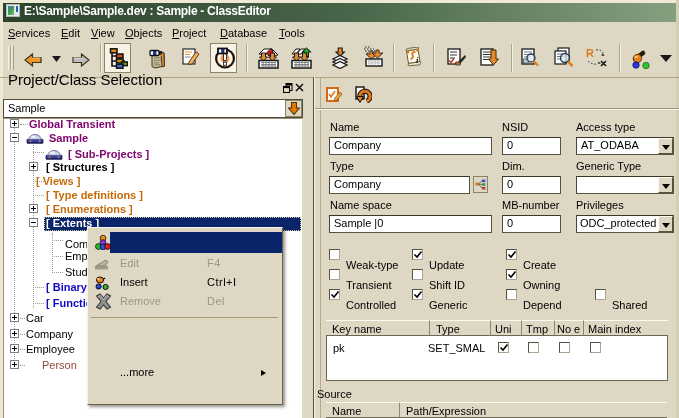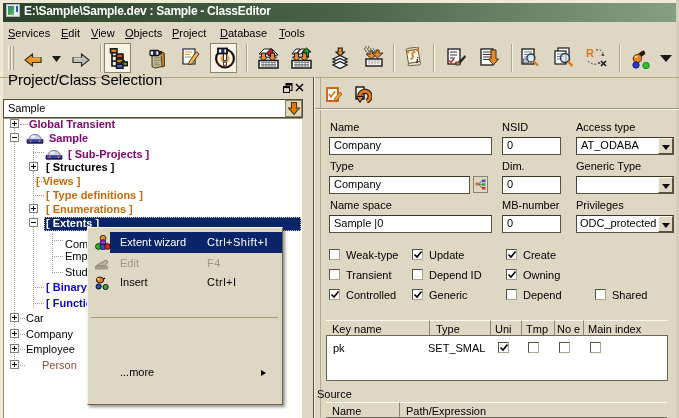--- a/index.html
+++ b/index.html
@@ -56,21 +56,21 @@
 
 #rpline1 { left:313px; top:77px; width:1px; height:341px; background:#55523f; }
 #rpline2 { left:314px; top:77px; width:1px; height:341px; background:#f4efdc; }
 #rpline3 { left:320px; top:78px; width:1px; height:340px; background:#b3ab8c; }
 #rphr { left:315px; top:108px; width:364px; height:2px; border-top:1px solid #9c987f; border-bottom:1px solid #f8f4e6; }
 .lbl { font-size:11px; white-space:nowrap; }
 .inp { position:absolute; background:#fff; border:1px solid #56533e; border-top-color:#3a3727; border-left-color:#4a4734; height:18px; font-size:11px; line-height:15px; padding-left:4px; white-space:nowrap; }
 .cbtn { position:absolute; width:15px; height:16px; background:#ddd7c4; border-top:1px solid #fdfaf0; border-left:1px solid #fdfaf0; border-right:1px solid #56533e; border-bottom:1px solid #56533e; }
 .cbtn:after { content:""; position:absolute; left:3px; top:6px; border-top:5px solid #000; border-left:4px solid transparent; border-right:4px solid transparent; }
 .chk { position:absolute; width:11px; height:11px; background:#fff; border:1px solid #55523f; border-right-color:#aaa591; border-bottom-color:#aaa591; }
-.chklbl { position:absolute; font-size:11px; white-space:nowrap; }
+.chklbl { position:absolute; font-size:11px; white-space:nowrap;margin-top:10px; }
 
 #ktable { left:326px; top:320px; width:342px; height:61px; background:#fff; border:1px solid #6b6754; }
 .th { position:absolute; top:0; height:16px; background:#ddd7c4; border-right:1px solid #8d8970; border-bottom:1px solid #6b6754; border-top:1px solid #fdfaf0; line-height:16px; padding-left:6px; font-size:11px; }
 #stable { left:326px; top:402px; width:341px; height:16px; background:#ddd7c4; border:1px solid #6b6754; }
 svg { position:absolute; z-index:5; }
 </style>
 </head>
 <body>
 
 <div class="abs" style="left:0;top:0;width:679px;height:3px;background:#efe9d6"></div>
@@ -444,21 +444,21 @@
       </svg>
       <span class="chklbl" style="left:429px;top:249px">Update</span>
 <span class="chk" style="left:506px;top:249px"></span>
       <svg style="left:507px;top:250px" width="10" height="10" viewBox="0 0 10 10">
         <path d="M1.5,4.5 L4,7 L8.5,1.5" stroke="#000" stroke-width="1.6" fill="none"></path>
       </svg>
       <span class="chklbl" style="left:523px;top:249px">Create</span>
 <span class="chk" style="left:329px;top:269px"></span>
       <span class="chklbl" style="left:346px;top:269px">Transient</span>
 <span class="chk" style="left:412px;top:269px"></span>
-      <span class="chklbl" style="left:429px;top:269px">Depend ID</span>
+      <span class="chklbl" style="left:429px;top:269px">Shift ID</span>
 <span class="chk" style="left:506px;top:269px"></span>
       <svg style="left:507px;top:270px" width="10" height="10" viewBox="0 0 10 10">
         <path d="M1.5,4.5 L4,7 L8.5,1.5" stroke="#000" stroke-width="1.6" fill="none"></path>
       </svg>
       <span class="chklbl" style="left:523px;top:269px">Owning</span>
 <span class="chk" style="left:329px;top:289px"></span>
       <svg style="left:330px;top:290px" width="10" height="10" viewBox="0 0 10 10">
         <path d="M1.5,4.5 L4,7 L8.5,1.5" stroke="#000" stroke-width="1.6" fill="none"></path>
       </svg>
       <span class="chklbl" style="left:346px;top:289px">Controlled</span>
@@ -501,22 +501,20 @@
 
 <div class="mrow" style="top:5px;height:21px;line-height:21px">
   <span style="position:absolute;left:22px;top:0;width:172px;height:21px;background:#0a246a"></span>
   <svg class="mico" width="16" height="15" viewBox="0 0 16 15">
         <circle cx="8" cy="3.2" r="2.9" fill="#e89018" stroke="#000" stroke-width="0.7"></circle>
         <circle cx="8" cy="7.6" r="2.9" fill="#9030d8" stroke="#000" stroke-width="0.7"></circle>
         <circle cx="3.4" cy="11.5" r="2.9" fill="#28b828" stroke="#000" stroke-width="0.7"></circle>
         <circle cx="8" cy="12" r="2.9" fill="#2850e0" stroke="#000" stroke-width="0.7"></circle>
         <circle cx="12.6" cy="11.5" r="2.9" fill="#e02020" stroke="#000" stroke-width="0.7"></circle>
       </svg>
-  <span class="mtxt" style="color:#fff">Extent wizard</span>
-      <span class="msc" style="color:#fff">Ctrl+Shift+I</span>
     </div>
 
 <div class="mrow gray" style="top:27px">
   <svg class="mico" width="15" height="13" viewBox="0 0 15 13">
         <path d="M1,9 L10,9 L13,5 L11,3 L4,7 Z" fill="#b8b2a0" stroke="#8a8572" stroke-width="1"></path>
         <rect x="0.5" y="9.5" width="12" height="2.5" fill="#a8a28e" stroke="#8a8572" stroke-width="0.7"></rect>
       </svg>
   <span class="mtxt">Edit</span>
       <span class="msc">F4</span>
     </div>
@@ -526,20 +524,28 @@
         <path d="M4,6 L10,2" stroke="#000" stroke-width="1.4"></path>
         <ellipse cx="5" cy="4" rx="3.6" ry="3" fill="#e88018" stroke="#000" stroke-width="0.9"></ellipse>
         <ellipse cx="3.4" cy="3" rx="1.4" ry="0.9" fill="#f8c890"></ellipse>
         <circle cx="3.6" cy="10.5" r="2.6" fill="#2848c8" stroke="#000" stroke-width="0.9"></circle>
         <circle cx="10.6" cy="11" r="2.6" fill="#38b038" stroke="#000" stroke-width="0.9"></circle>
       </svg>
   <span class="mtxt">Insert</span>
       <span class="msc">Ctrl+I</span>
     </div>
 
+<div class="mrow gray" style="top:65px">
+  <svg class="mico" style="top:1px" width="17" height="17" viewBox="0 0 17 17">
+        <path d="M1.5,3 L5,1 L8.5,5 L12,1 L15.5,3 L11,8.5 L15.5,14 L12,16 L8.5,12 L5,16 L1.5,14 L6,8.5 Z" fill="#8f8f8f" stroke="#3a3a3a" stroke-width="1.1"></path>
+        <path d="M3,4 L5.5,2.5 L8.5,6.5 L11.5,2.5 L14,4" stroke="#c0c0c0" stroke-width="0.8" fill="none"></path>
+      </svg>
+  <span class="mtxt">Remove</span>
+      <span class="msc">Del</span>
+    </div>
 <div id="msep"></div>
 
 <div class="mrow" style="top:136px">
       <span class="mtxt">...more</span>
       <span class="marr"></span>
     </div>
 </div>
 
 <svg class="abs" style="left:283px;top:83px" width="10" height="10" viewBox="0 0 10 10">
     <rect x="3" y="0.5" width="6" height="7" fill="none" stroke="#000" stroke-width="1"></rect>

